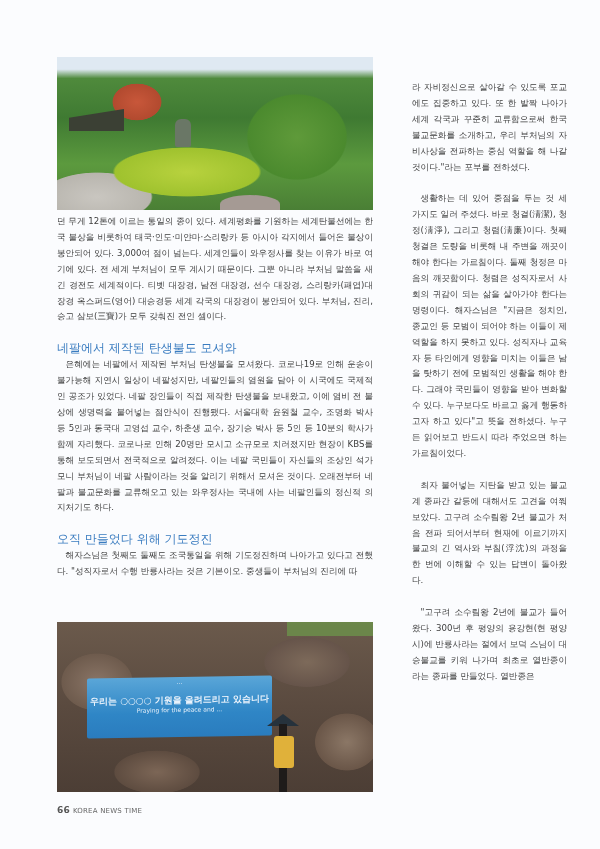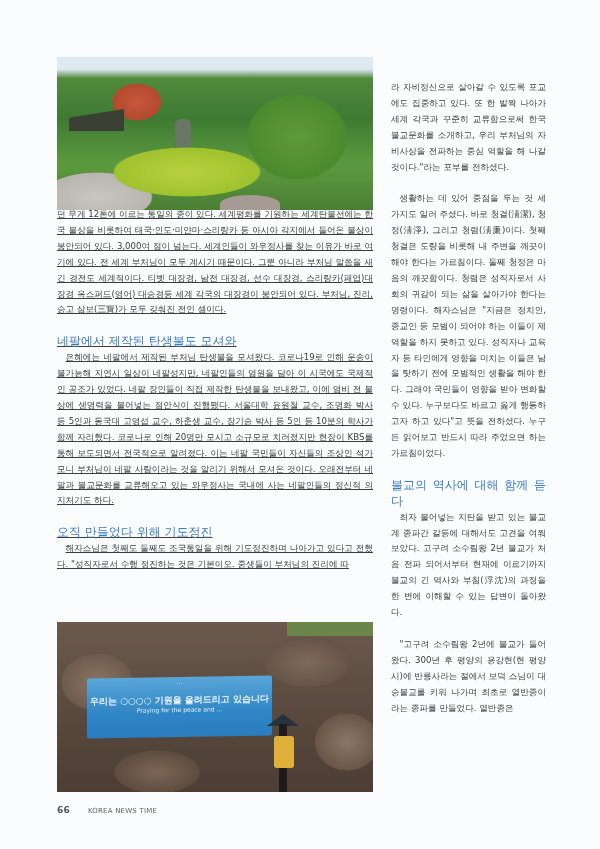--- a/index.html
+++ b/index.html
@@ -28,65 +28,64 @@
     background:linear-gradient(180deg,#5aa6d8 0,#2f86c6 60%,#2a7cbe 100%);border-radius:2px;transform:skewY(-1deg);}
   #photo2 .banner span{display:block;color:#e9f2fb;font-size:6px;text-align:center;line-height:10px;}
   #photo2 .banner .big{font-size:9px;font-weight:bold;margin-top:8px;}
   #photo2 .lantern-post{position:absolute;left:222px;top:102px;width:8px;height:68px;background:#1e1b1a;}
   #photo2 .lantern-roof{position:absolute;left:210px;top:92px;width:32px;height:12px;background:#26323c;clip-path:polygon(50% 0,100% 100%,0 100%);}
   #photo2 .lantern{position:absolute;left:217px;top:114px;width:20px;height:32px;background:#e0b13a;border-radius:3px;}
   #photo2 .moss{position:absolute;left:230px;top:0;width:86px;height:14px;background:#6c9a4a;opacity:.7;}
 
   .col{position:absolute;font-size:8.6px;line-height:15.9px;color:#3d3d3d;text-align:justify;}
   #left{left:57px;width:316px;}
-  #right{left:391px;width:155px;}
+  #right{left:412px;width:155px;}
   .col p{margin:0;}
   .indent{text-indent:1em;}
   .subhead{color:#3a7cc0;font-size:12px;margin:0;line-height:15.9px;}
   .gap{height:16px;}
   .footer{position:absolute;left:57px;top:805px;font-size:7px;color:#666;letter-spacing:0.2px;}
-  .footer .pg{font-size:9px;color:#555;font-weight:bold;margin-right:18px;}
+  .footer .pg{font-size:9px;color:#555;font-weight:bold;margin-right:3px;}
 </style>
 </head>
 <body>
 
 <div class="photo" id="photo1">
   <div class="roof"></div>
   <div class="statue"></div>
   <div class="rock"></div>
 </div>
 
-<div class="col" id="left" style="top:207px;text-decoration:underline;">
+<div class="col" id="left" style="top:214px;">
   <p>던 무게 12톤에 이르는 통일의 종이 있다. 세계평화를 기원하는 세계탄불선에는 한국 불상을 비롯하여 태국·인도·미얀마·스리랑카 등 아시아 각지에서 들어온 불상이 봉안되어 있다. 3,000여 점이 넘는다. 세계인들이 와우정사를 찾는 이유가 바로 여기에 있다. 전 세계 부처님이 모두 계시기 때문이다. 그뿐 아니라 부처님 말씀을 새긴 경전도 세계적이다. 티벳 대장경, 남전 대장경, 선수 대장경, 스리랑카(패엽)대장경 옥스퍼드(영어) 대승경등 세계 각국의 대장경이 봉안되어 있다. 부처님, 진리, 승고 삼보(三寶)가 모두 갖춰진 전인 셈이다.</p>
   <div class="gap"></div>
   <p class="subhead">네팔에서 제작된 탄생불도 모셔와</p>
   <p class="indent">은혜에는 네팔에서 제작된 부처님 탄생불을 모셔왔다. 코로나19로 인해 운송이 불가능해 지연시 일상이 네팔성지만, 네팔인들의 염원을 담아 이 시국에도 국제적인 공조가 있었다. 네팔 장인들이 직접 제작한 탄생불을 보내왔고, 이에 염비 전 불상에 생명력을 불어넣는 점안식이 진행됐다. 서울대학 윤원철 교수, 조명화 박사 등 5인과 동국대 고영섭 교수, 하춘생 교수, 장기승 박사 등 5인 등 10분의 학사가 함께 자리했다. 코로나로 인해 20명만 모시고 소규모로 치러졌지만 현장이 KBS를 통해 보도되면서 전국적으로 알려졌다. 이는 네팔 국민들이 자신들의 조상인 석가모니 부처님이 네팔 사람이라는 것을 알리기 위해서 모셔온 것이다. 오래전부터 네팔과 불교문화를 교류해오고 있는 와우정사는 국내에 사는 네팔인들의 정신적 의지처기도 하다.</p>
   <div class="gap"></div>
   <p class="subhead">오직 만들었다 위해 기도정진</p>
-  <p class="indent">해자스님은 첫째도 둘째도 조국통일을 위해 기도정진하며 나아가고 있다고 전했다. "성직자로서 수행 정진하는 것은 기본이오. 중생들이 부처님의 진리에 따</p>
+  <p class="indent">해자스님은 첫째도 둘째도 조국통일을 위해 기도정진하며 나아가고 있다고 전했다. "성직자로서 수행 반룡사라는 것은 기본이오. 중생들이 부처님의 진리에 따</p>
 </div>
 
 <div class="photo" id="photo2">
   <div class="moss"></div>
   <div class="banner">
     <span>...</span>
     <span class="big">우리는 ○○○○ 기원을 올려드리고 있습니다</span>
     <span>Praying for the peace and ...</span>
   </div>
   <div class="lantern-roof"></div>
   <div class="lantern-post"></div>
   <div class="lantern"></div>
 </div>
 
 <div class="col" id="right" style="top:80px;">
   <p>라 자비정신으로 살아갈 수 있도록 포교에도 집중하고 있다. 또 한 발짝 나아가 세계 각국과 꾸준히 교류함으로써 한국 불교문화를 소개하고, 우리 부처님의 자비사상을 전파하는 중심 역할을 해 나갈 것이다."라는 포부를 전하셨다.</p>
   <div class="gap"></div>
   <p class="indent">생활하는 데 있어 중점을 두는 것 세 가지도 일러 주셨다. 바로 청결(淸潔), 청정(淸淨), 그리고 청렴(淸廉)이다. 첫째 청결은 도량을 비롯해 내 주변을 깨끗이 해야 한다는 가르침이다. 둘째 청정은 마음의 깨끗함이다. 청렴은 성직자로서 사회의 귀감이 되는 삶을 살아가야 한다는 명령이다. 해자스님은 "지금은 정치인, 종교인 등 모범이 되어야 하는 이들이 제 역할을 하지 못하고 있다. 성직자나 교육자 등 타인에게 영향을 미치는 이들은 남을 탓하기 전에 모범적인 생활을 해야 한다. 그래야 국민들이 영향을 받아 변화할 수 있다. 누구보다도 바르고 옳게 행동하고자 하고 있다"고 뜻을 전하셨다. 누구든 읽어보고 반드시 따라 주었으면 하는 가르침이었다.</p>
   <div class="gap"></div>
-  <p class="subhead">불교의 역사에 대해 함께 듣다</p>
   <p class="indent">최자 불어넣는 지탄을 받고 있는 불교계 종파간 갈등에 대해서도 고견을 여쭤 보았다. 고구려 소수림왕 2년 불교가 처음 전파 되어서부터 현재에 이르기까지 불교의 긴 역사와 부침(浮沈)의 과정을 한 번에 이해할 수 있는 답변이 돌아왔다.</p>
   <div class="gap"></div>
   <p class="indent">"고구려 소수림왕 2년에 불교가 들어왔다. 300년 후 평양의 용강현(현 평양시)에 반룡사라는 절에서 보덕 스님이 대승불교를 키워 나가며 최초로 열반종이라는 종파를 만들었다. 열반종은</p>
 </div>
 
 <div class="footer">
   <span class="pg">66</span><span>KOREA NEWS TIME</span>
 </div>
 
 </body></html>

